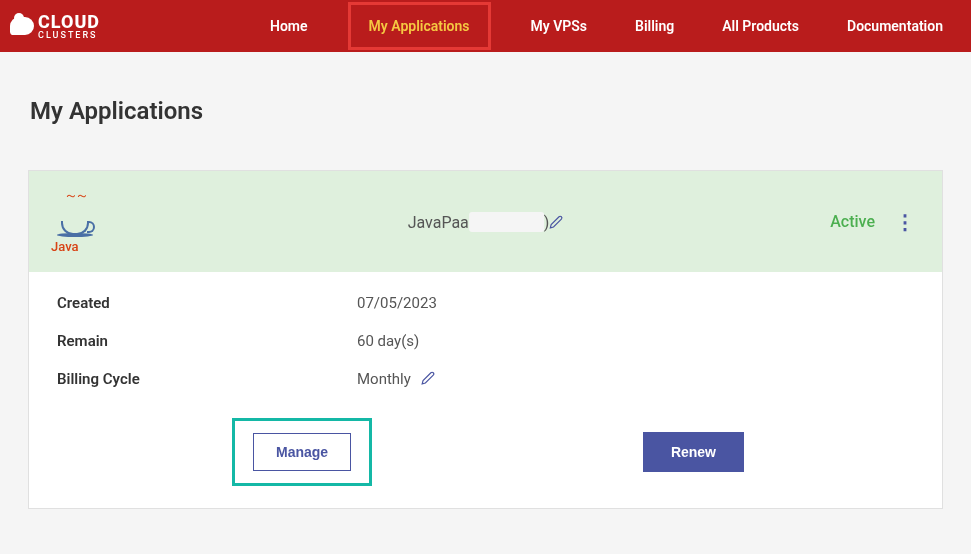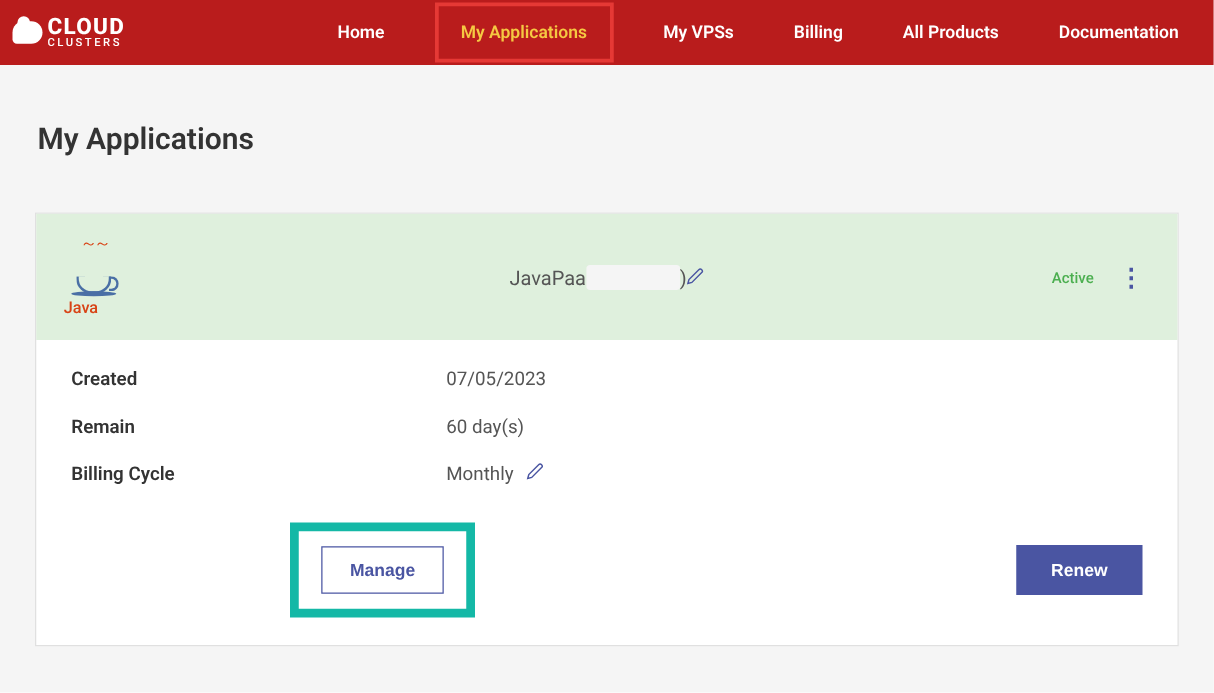--- a/index.html
+++ b/index.html
@@ -160,21 +160,21 @@
       display: inline-block;
     }
     .edit-icon {
       color: #4a55a2;
       cursor: pointer;
       font-size: 14px;
     }
     .app-status {
       margin-left: auto;
       color: #4caf50;
-      font-size: 12px;
+      font-size: 16px;
       font-weight: 500;
     }
     .menu-dots {
       color: #4a55a2;
       font-size: 20px;
       font-weight: bold;
       margin-left: 20px;
       cursor: pointer;
       letter-spacing: -1px;
     }
@@ -198,21 +198,21 @@
       display: flex;
       align-items: center;
       gap: 10px;
     }
     .button-row {
       display: flex;
       align-items: center;
       margin-top: 30px;
     }
     .manage-highlight {
-      border: 7px solid #14b8a6;
+      border: 3px solid #14b8a6;
       padding: 12px 18px;
       margin-left: 175px;
     }
     .btn-manage {
       background: white;
       border: 1px solid #4a55a2;
       color: #4a55a2;
       padding: 10px 22px;
       font-size: 14px;
       font-weight: 700;
@@ -220,20 +220,21 @@
     }
     .btn-renew {
       background: #4a55a2;
       border: none;
       color: white;
       padding: 12px 28px;
       font-size: 14px;
       font-weight: 700;
       cursor: pointer;
       margin-left: auto;
+      margin-right: 170px;
     }
   </style>
 </head>
 <body>
 
 <div class="navbar">
   <div class="logo">
     <div class="logo-icon"></div>
     <div class="logo-text">
       <div class="logo-text-top">CLOUD</div>

